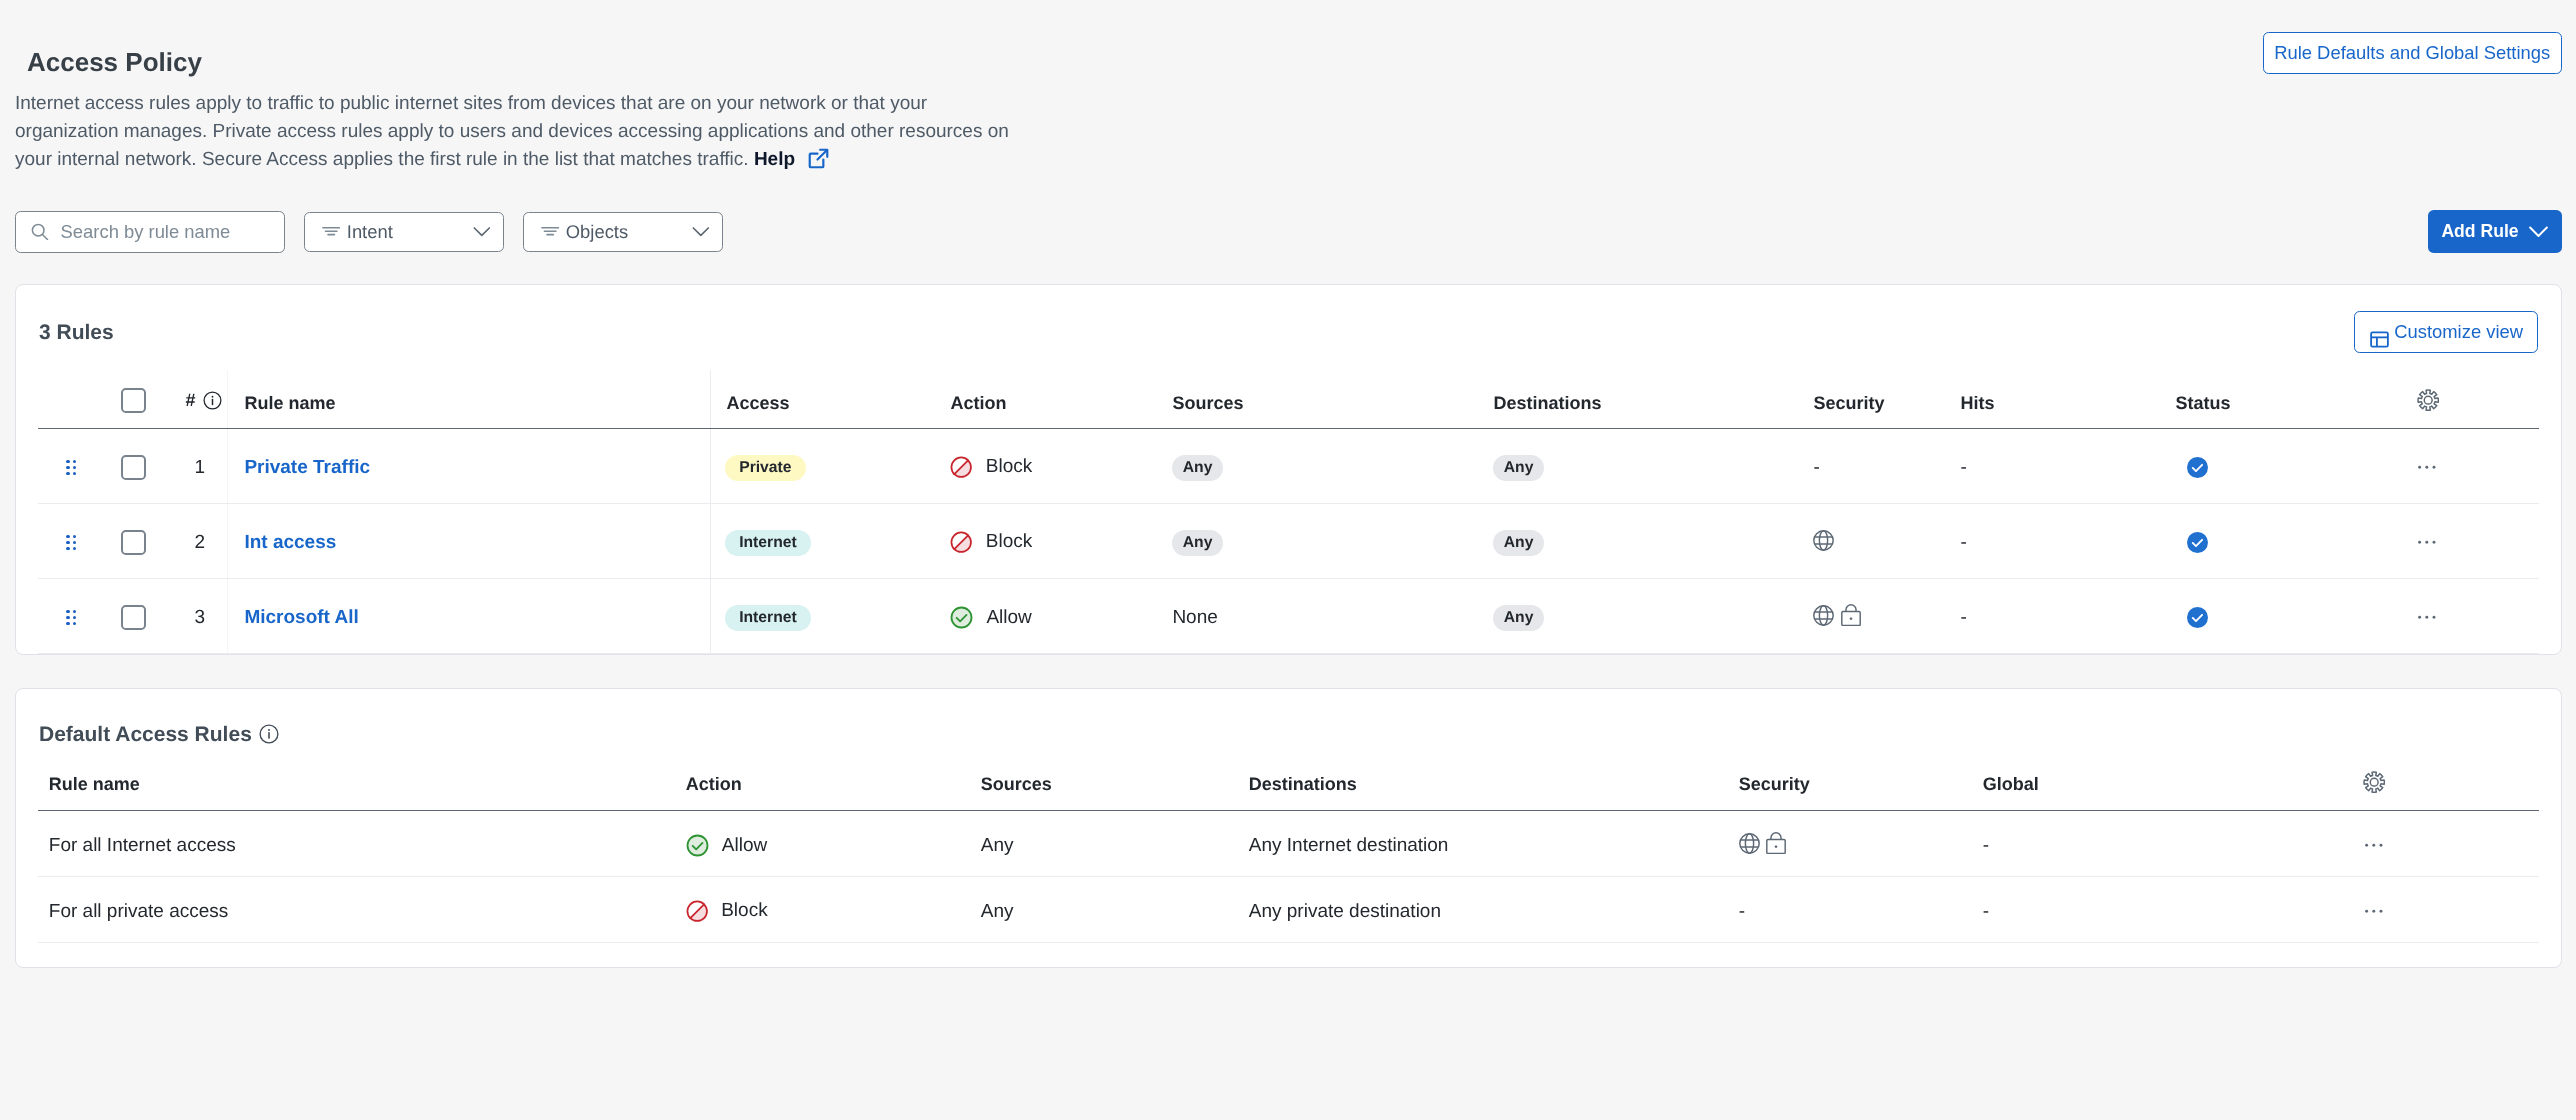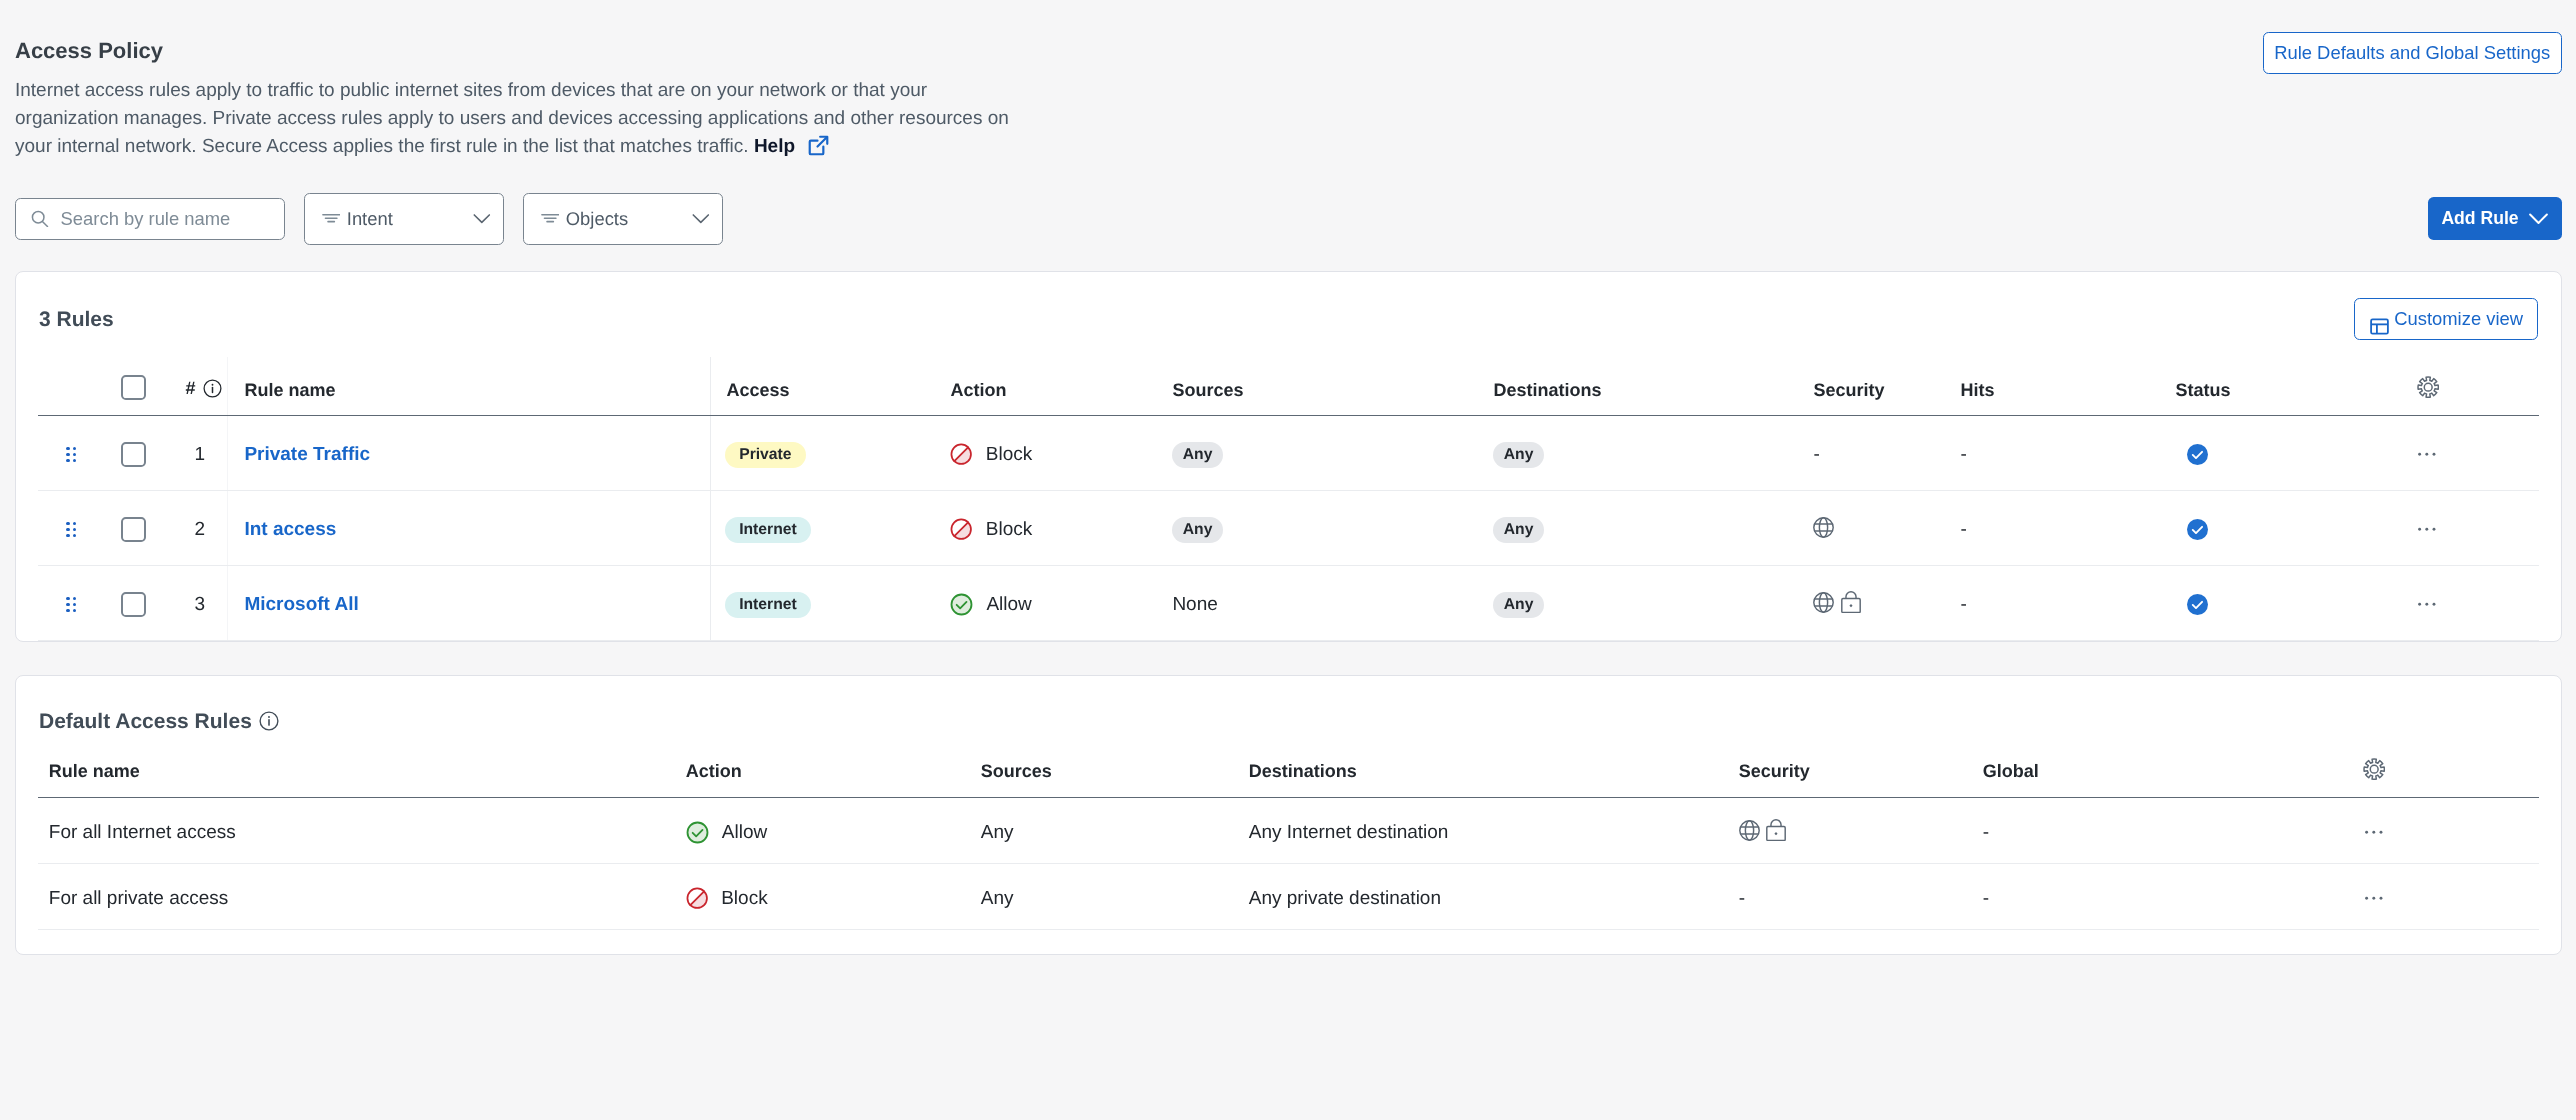--- a/index.html
+++ b/index.html
@@ -13,21 +13,21 @@
     overflow: hidden;
     -webkit-font-smoothing: antialiased;
     text-rendering: geometricPrecision;
     -moz-osx-font-smoothing: grayscale;
   }
   .page { padding: 0 14.4px 0 15px; position:relative; }
   .ic { display:inline-flex; align-items:center; justify-content:center; line-height:0; vertical-align:middle; }
 
   
   .hdr { position:relative; padding-top:35px; }
-  h1.title { font-size:22px; font-weight:700; color:#373f47; margin:0; line-height:31px; }
+  h1.title { font-size:26px; font-weight:700; color:#373f47; margin:12px; line-height:31px; }
   .desc { font-size:19px; line-height:28px; color:#4e5a66; margin-top:11.2px; width:1019px; }
   .help-link { color:#0f172a; font-weight:700; text-decoration:none; white-space:nowrap; }
   .ext-icon { display:inline-block; vertical-align:-4px; margin-left:13px; }
 
   .btn-outline {
     border:1.6px solid #1866c9; border-radius:5.6px; background:#fff; color:#1866c9;
     font-size:18.4px; font-weight:400; font-family:inherit;
     cursor:pointer; white-space:nowrap; display:inline-flex; align-items:center; justify-content:center;
   }
   #settings-btn { position:absolute; right:0px; top:32px; height:42px; padding:0 10.4px; font-size:18.4px; }
@@ -37,21 +37,21 @@
   .search-box {
     width:270px; height:42px; border:1.7px solid #79848f; border-radius:5.6px; background:#fff;
     display:flex; align-items:center; padding:0 15px; gap:12px;
   }
   .search-box input {
     border:0; outline:0; font-size:18.4px; font-family:inherit; color:#23282e; width:100%;
     background:transparent; padding:0;
   }
   .search-box input::placeholder { color:#7e8b96; opacity:1; }
   .filter-box {
-    width:200px; height:52px; border:1.7px solid #79848f; border-radius:5.6px; background:#fff;
+    width:200px; height:40px; border:1.7px solid #79848f; border-radius:5.6px; background:#fff;
     display:flex; align-items:center; padding:0 12px 0 17px; gap:6.4px; margin-left:19px; cursor:pointer;
     font-size:18.4px; color:#4e5a66;
   }
   .filter-box .lbl { flex:1; }
   .btn-primary {
     margin-left:auto; background:#1866c9; border:0; border-radius:5.6px; color:#fff;
     font-size:17.6px; font-weight:700; font-family:inherit; height:43px; padding:0 13.6px;
     display:flex; align-items:center; gap:10.4px; cursor:pointer;
   }
 

